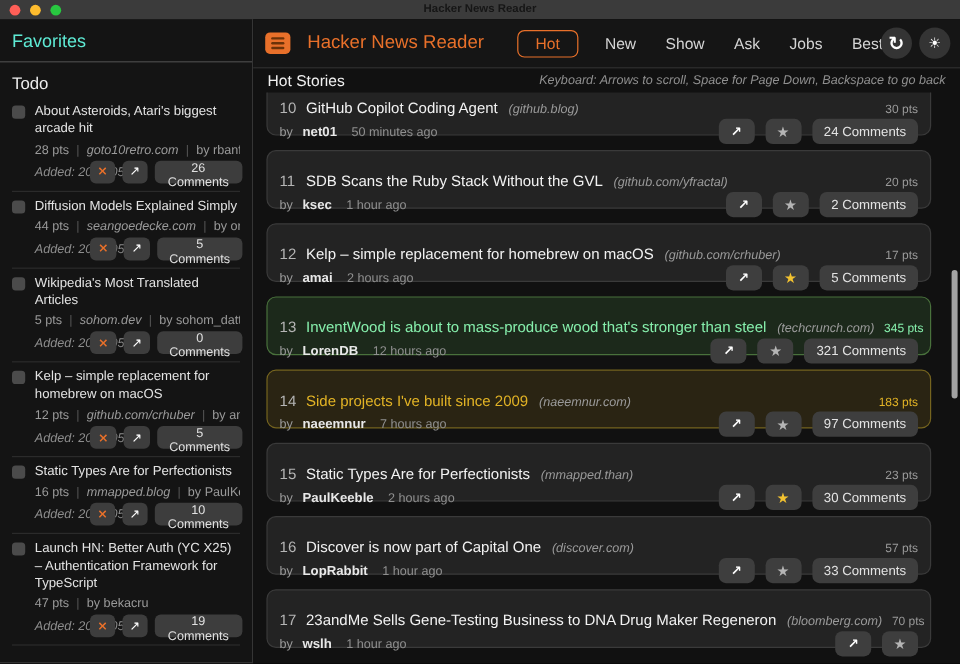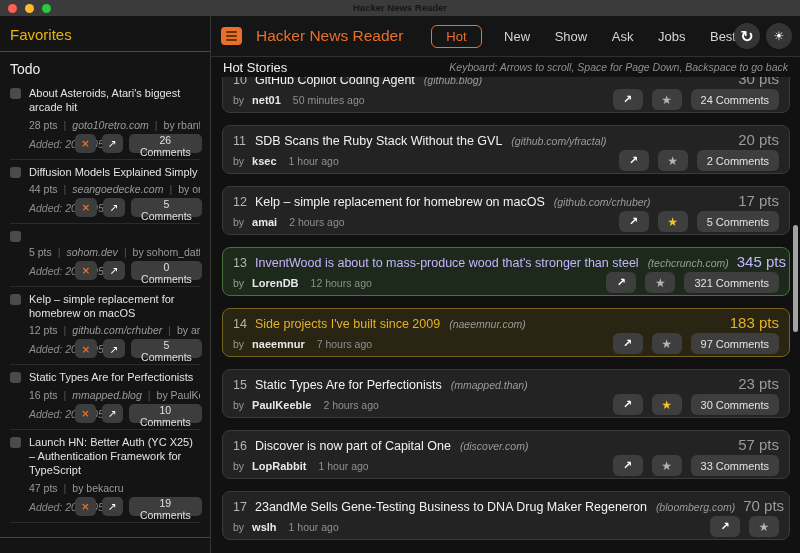--- a/index.html
+++ b/index.html
@@ -12,21 +12,21 @@
   .titlebar-text { text-align:center; line-height:16px; font-size:9.5px; font-weight:bold; color:#161616; }
   .lights { position:absolute; left:8px; top:4px; display:flex; gap:8px; }
   .light { width:9px; height:9px; border-radius:50%; display:inline-block; }
   .light.red{ background:#ff5f57; } .light.yellow{ background:#febc2e; } .light.green{ background:#28c840; }
 
   .app { flex:1; display:flex; min-height:0; }
 
   
   .sidebar { width:211px; flex:none; background:#141414; border-right:1px solid #353535;
              padding:8px 10px 0 10px; overflow:hidden; }
-  .fav-title { color:#eab308; font-size:15px; font-weight:400; margin:2px 0 8px; }
+  .fav-title { color:#5eead4; font-size:15px; font-weight:400; margin:2px 0 8px; }
   .fav-divider { border:none; border-top:1px solid #4a4a4a; margin:8px -10px 9px; }
   .group-title { color:#ececec; font-size:14px; font-weight:400; margin:2px 0 4px; }
   .sb-item { padding:5px 0 5px; border-bottom:1px solid #2b2b2b; }
   .sb-head { display:flex; gap:8px; }
   .checkbox { width:11px; height:11px; flex:none; margin-top:2px; background:#4b4b4b;
               border-radius:3px; text-align:center; }
   .sb-title { color:#e3e3e3; font-size:11px; line-height:1.3; }
   .sb-meta { margin:4px 0 0 19px; color:#9a9a9a; font-size:10.5px; display:flex; gap:6px; white-space:nowrap; overflow:hidden; }
   .sb-domain { font-style:italic;text-align:right; }
   .sep { color:#555; }
@@ -56,42 +56,42 @@
   .icon-circle { position:absolute; width:26px; height:26px; border-radius:50%; background:#343434;
                  border:none; color:#fff; display:flex; align-items:center; justify-content:center; z-index:5; }
   .icon-circle.refresh { right:40px; top:7px; font-size:16px; font-weight:bold; }
   .icon-circle.theme { right:8px; top:7px; font-size:12px; }
 
   .section-row { height:20px; flex:none; display:flex; align-items:center; justify-content:space-between;
                  padding:0 12px; }
   .section-title { color:#f0f0f0; font-size:13px; }
   .hint { color:#8f8f8f; font-style:italic; font-size:10.5px; white-space:nowrap; }
 
-  .list { flex:1; overflow:hidden; padding:0 10px 0 11px; }
+  .list { flex:1; overflow:hidden; padding:0 24px 0 11px; }
   .card { height:49px; background:#232323; border:1px solid #3a3a3a; border-radius:8px;
           padding:5px 10px 0; margin-bottom:12px; }
   .card:first-child { margin-top:-13px; }
   .row1 { display:flex; align-items:baseline; }
   .rank { color:#b5b5b5; font-size:12.5px; min-width:22px; flex:none; }
   .story-title { color:#f2f2f2; font-size:12.5px; white-space:nowrap; }
   .story-domain { color:#9a9a9a; font-size:10.5px; font-style:italic; margin-left:9px; white-space:nowrap; }
-  .pts { margin-left:auto; color:#9a9a9a; font-size:15px; flex:none; padding-left:8px; }
+  .pts { margin-left:auto; color:#9a9a9a; font-size:10px; flex:none; padding-left:8px;margin-top:16px; }
   .row2 { display:flex; align-items:center; margin-top:2px; }
   .by { color:#9a9a9a; font-size:10.5px; margin-right:8px; }
   .user { color:#e8e8e8; font-weight:bold; font-size:11px; margin-right:12px; }
   .time { color:#8f8f8f; font-size:10.5px; }
   .card-btns { margin-left:auto; display:flex; gap:9px; align-items:center; }
   .cbtn { height:21px; background:#3e3e3e; border:none; border-radius:6px; color:#e3e3e3;
           font-size:11px; padding:0 10px; }
   .icon-cbtn { width:30px; padding:0; }
   .arrow { color:#fff; font-weight:bold; font-size:11px; }
   .star { color:#b5b5b5; font-size:12px; }
   .star.on { color:#f2c230; }
   .card.green { background:#1c291b; border-color:#49713c; }
-  .card.green .story-title, .card.green .pts { color:#c4b5fd; }
+  .card.green .story-title, .card.green .pts { color:#86efac; }
   .card.gold { background:#2a2413; border-color:#75641f; }
   .card.gold .story-title, .card.gold .pts { color:#e2b325; }
 
   .scroll-thumb { position:absolute; right:2px; top:209px; width:5px; height:107px;
                   background:#a3a3a3; border-radius:3px; z-index:6; }
 </style>
 </head>
 <body>
 
 <div class="window">
@@ -150,20 +150,21 @@
         <button class="mini-btn x-btn glyph">×</button>
         <button class="mini-btn arrow-btn glyph">↗</button>
         <button class="mini-btn">5 Comments</button>
       </div>
     </div>
   </div>
 
   <div class="sb-item">
     <div class="sb-head">
       <span class="checkbox"></span>
+      <div class="sb-title">Wikipedia's Most Translated Articles</div>
     </div>
     <div class="sb-meta">
       <span class="sb-pts">5 pts</span>
       <span class="sep">|</span>
       <span class="sb-domain">sohom.dev</span>
       <span class="sep sep-domain">|</span>
       <span class="sb-by">by sohom_datta</span>
     </div>
     <div class="sb-added-row">
       <span class="sb-added">Added: 2025-05-15</span>

